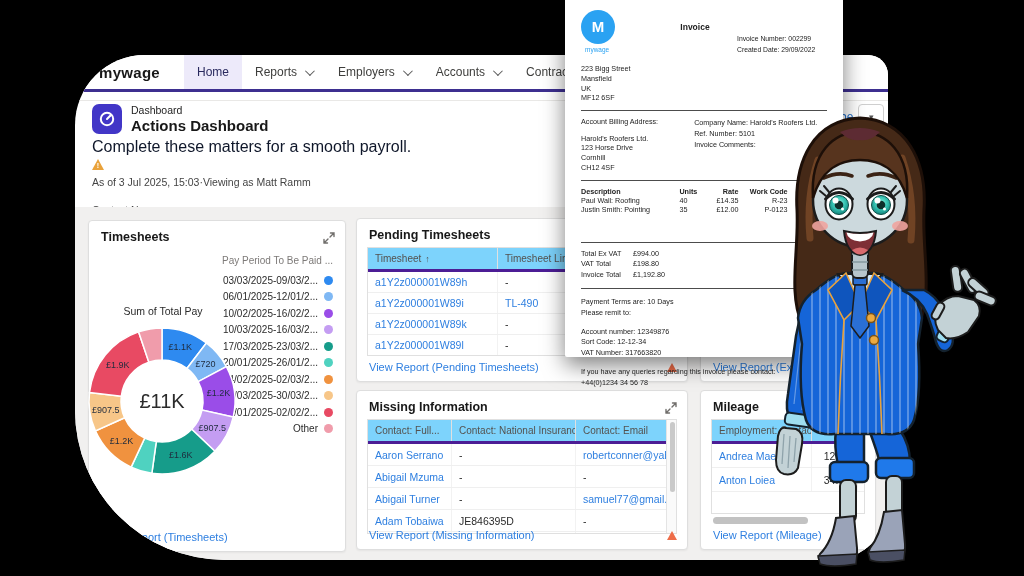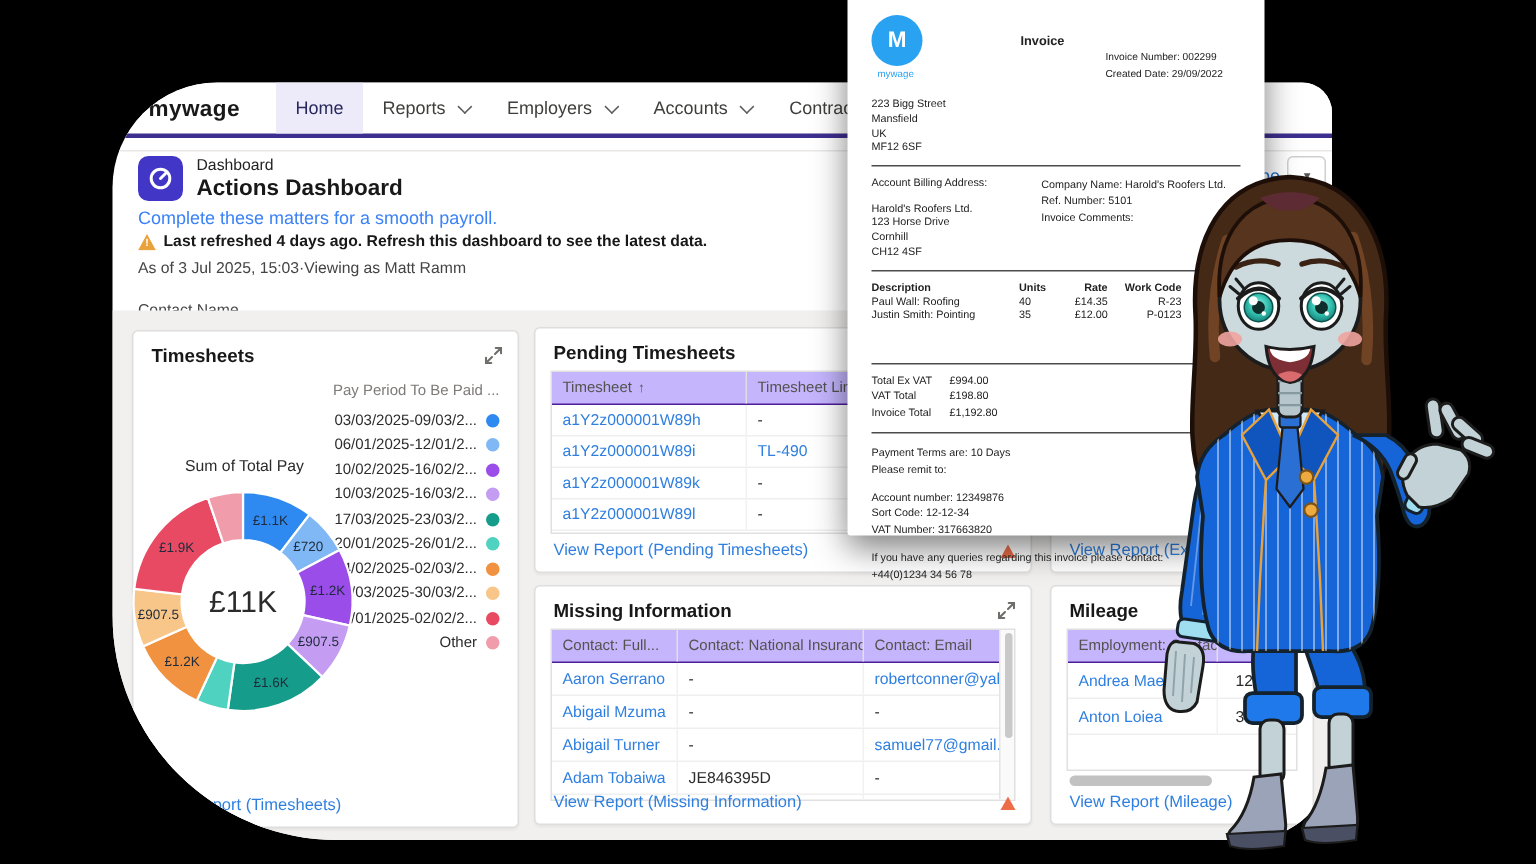--- a/index.html
+++ b/index.html
@@ -15,21 +15,21 @@
   .chev{display:inline-block;width:6px;height:6px;border-right:1.5px solid #5c5c5c;
     border-bottom:1.5px solid #5c5c5c;transform:rotate(45deg) translateY(-2px);margin-left:8px}
   .hairline{position:absolute;left:0;right:0;top:45px;height:1px;background:#e9e8e6}
   
   .dash-head{position:absolute;left:17px;top:49px;width:420px}
   .dh-row{display:flex;gap:9px;align-items:center}
   .dash-icon{width:30px;height:30px;border-radius:7px;background:#4236c7;display:flex;
     align-items:center;justify-content:center;flex:none}
   .dh-type{font-size:10.5px;color:#232323}
   .dh-title{font-size:15px;font-weight:700;color:#181818;margin-top:1px}
-  .dh-sub{font-size:12px;color:#3b82f6;margin-top:4px}
+  .dh-sub{font-size:16px;color:#0f172a;margin-top:4px}
   .dh-warn{display:flex;gap:5px;align-items:flex-end;font-size:10.5px;font-weight:700;color:#181818;margin-top:3px}
   .warn-yellow{display:inline-block;width:12px;height:11px;background:#e9a23b;
     clip-path:polygon(50% 0,100% 100%,0 100%);text-align:center;font-size:7px;color:#fff;
     line-height:14px;font-weight:700;flex:none}
   .dh-asof{font-size:10.5px;color:#444;margin-top:6px}
   .dh-filterlabel{font-size:10.5px;color:#444;margin-top:16px}
   .dropdown{margin-top:4px;width:146px;height:24px;border:1px solid #c9c7c5;border-radius:5px;
     background:#fff;display:flex;align-items:center;justify-content:center;position:relative;
     font-size:11.5px;color:#181818;cursor:pointer}
   .dropdown .caret{position:absolute;right:9px;font-size:9px;color:#555}
@@ -42,21 +42,21 @@
   .panel{position:absolute;background:#fff;border:1px solid #dedede;border-radius:4px;
     box-shadow:0 1px 2px rgba(0,0,0,.05);box-sizing:border-box}
   .p-title{font-size:12.5px;font-weight:700;color:#181818;padding:9px 12px 0}
   .expand{position:absolute;top:9px;right:10px;width:12px;height:12px;cursor:pointer}
   .p-footer{position:absolute;left:12px;right:10px;bottom:5px;display:flex;
     justify-content:space-between;align-items:center;height:18px}
   .flink{font-size:11px;color:#2e7fe0;cursor:pointer;white-space:nowrap}
   .warn-tri{width:0;height:0;border-left:5.5px solid transparent;border-right:5.5px solid transparent;
     border-bottom:9px solid #ee6d49;flex:none}
   .tbl{position:absolute;left:10px;right:10px;top:28px;border:1px solid #e0e0e0;overflow:hidden;background:#fff}
-  .thead{display:flex;background:#c4b5fd;border-bottom:1px solid #4c1d95}
+  .thead{display:flex;background:#7dd3fc;border-bottom:3px solid #4c1d95}
   .th{font-size:10px;color:#54524f;padding:5px 7px;border-right:1px solid #e0e0e0;
     white-space:nowrap;overflow:hidden;box-sizing:border-box;flex:none}
   .sort-arrow{font-size:9px;color:#555;margin-left:4px}
   .tr{display:flex;border-bottom:1px solid #efefef}
   .td{font-size:10.5px;color:#2b2b2b;padding:0 7px;display:flex;align-items:center;
     border-right:1px solid #f2f2f2;white-space:nowrap;overflow:hidden;box-sizing:border-box;flex:none}
   .td.lnk{color:#2e7fe0;cursor:pointer}
   .vscroll{position:absolute;top:0;right:0;bottom:0;width:9px;background:#fafafa;border-left:1px solid #e4e4e4}
   .vthumb{position:absolute;top:2px;right:1.5px;width:5px;height:62%;background:#c9c9c9;border-radius:3px}
   .hscroll{position:absolute;left:12px;right:14px;top:126px;height:8px}
@@ -122,21 +122,20 @@
           </svg>
       </div>
       <div>
         <div class="dh-type">Dashboard</div>
         <div class="dh-title">Actions Dashboard</div>
       </div>
     </div>
     <div class="dh-sub">Complete these matters for a smooth payroll.</div>
     <div class="dh-warn">
       <span class="warn-yellow">!</span>
-      <span>Last refreshed 4 days ago. Refresh this dashboard to see the latest data.</span>
     </div>
     <div class="dh-asof">As of 3 Jul 2025, 15:03·Viewing as Matt Ramm</div>
     <div class="dh-filterlabel">Contact Name</div>
     <div class="dropdown">
       <span>All</span>
       <span class="caret">▾</span>
     </div>
   </div>
 
   <div class="subscribe">

